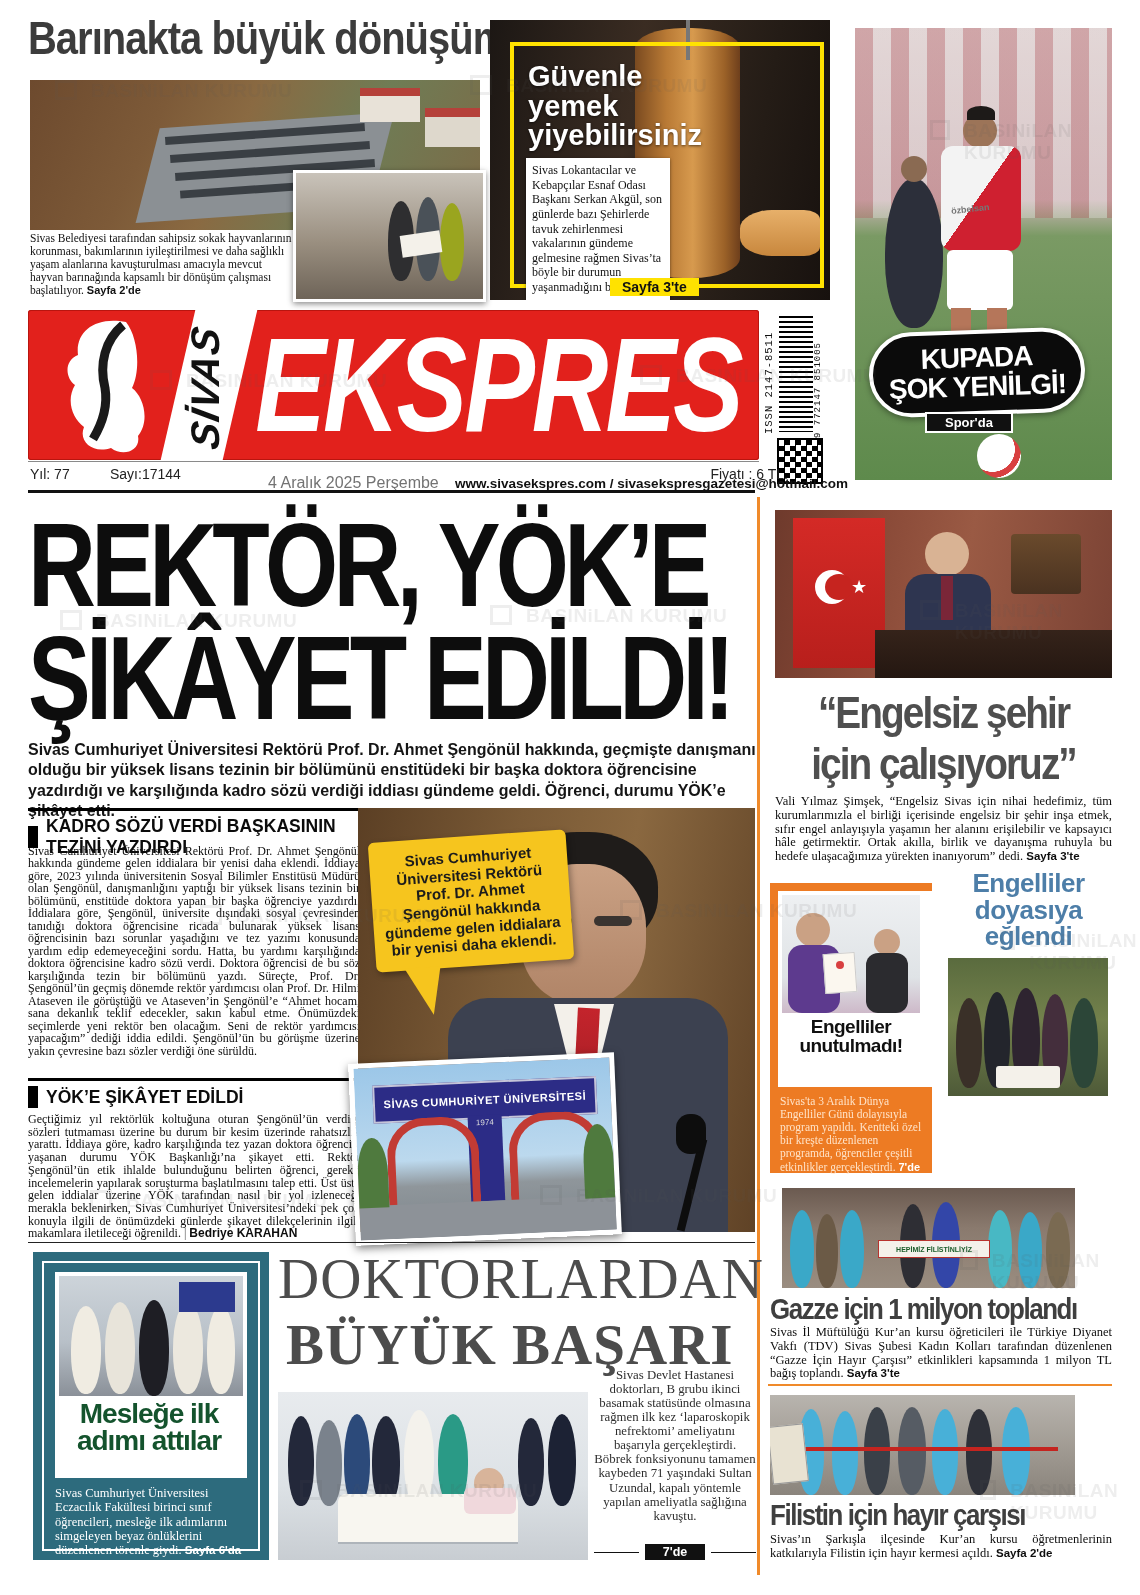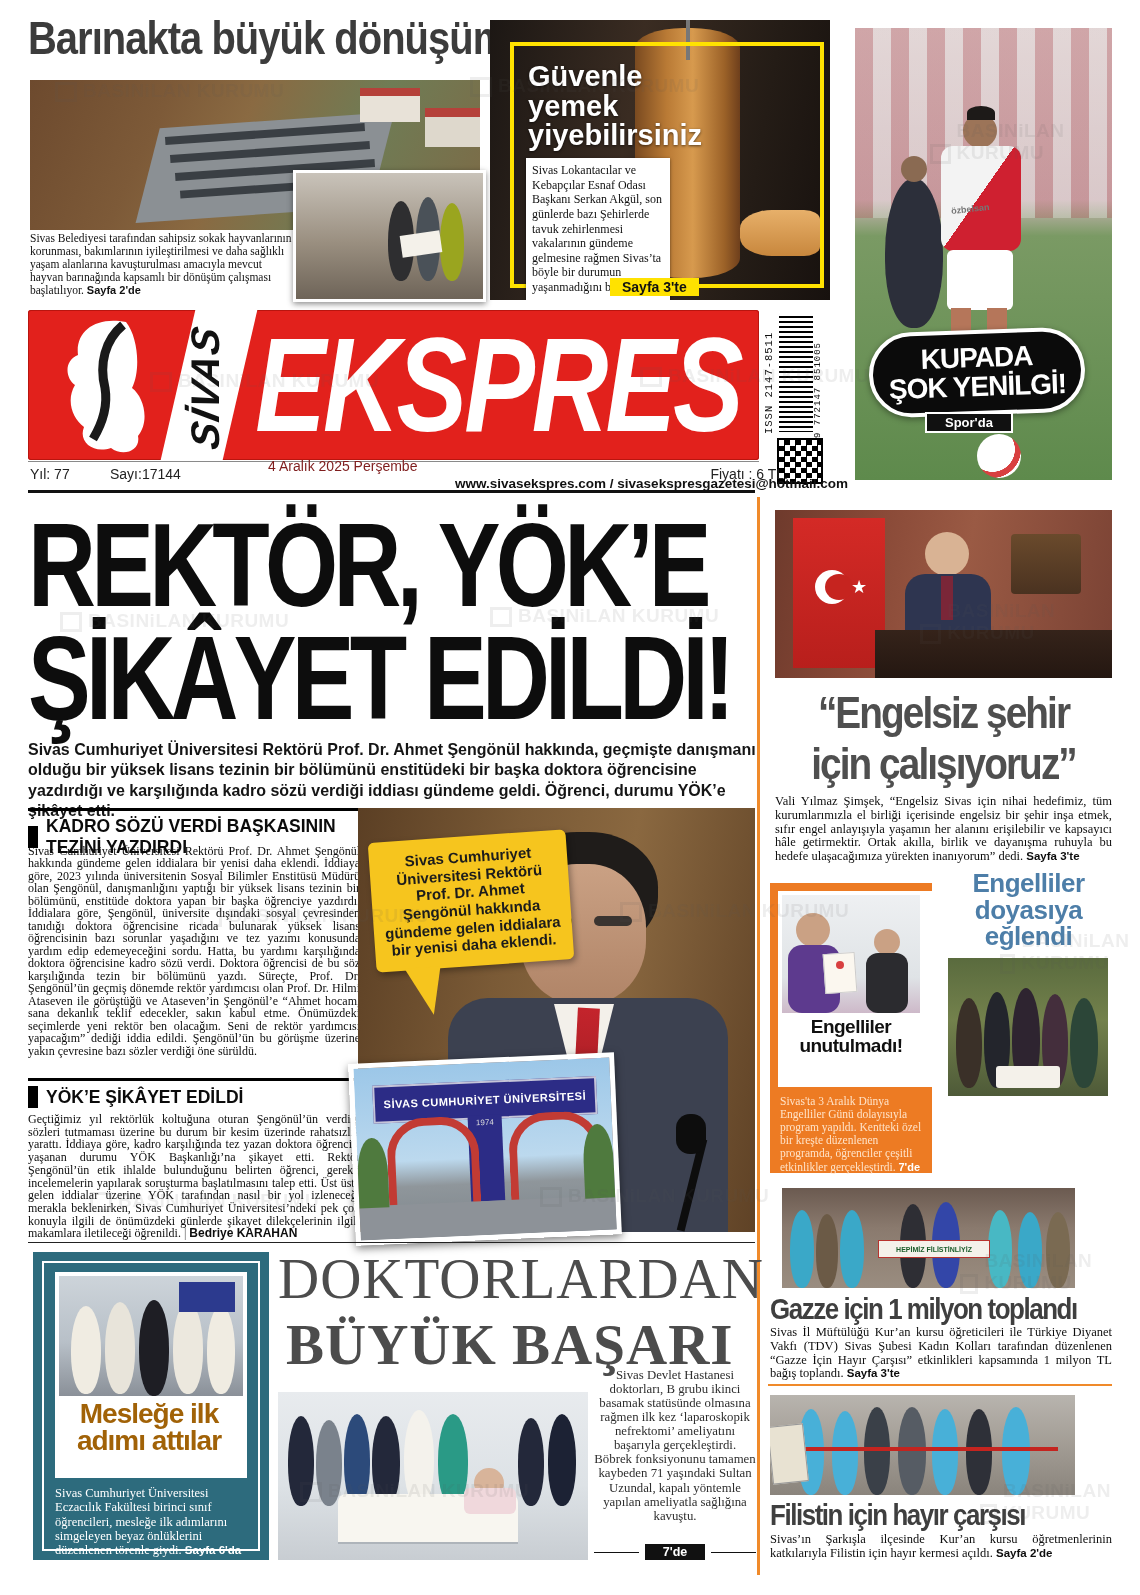--- a/index.html
+++ b/index.html
@@ -6,21 +6,21 @@
   #page{position:relative;width:1140px;height:1595px;background:#fff;margin:0 auto;
         font-family:"Liberation Serif",serif;overflow:hidden;}
   .abs{position:absolute;}
   .sans{font-family:"Liberation Sans",sans-serif;}
   .serif{font-family:"Liberation Serif",serif;}
   .mono{font-family:"Liberation Mono",monospace;}
   .just{text-align:justify;}
   .ctr{text-align:center;}
   .b{font-weight:bold;margin-top:10px;}
   
-  .wm{position:absolute;display:flex;align-items:flex-end;gap:6px;color:rgba(90,90,90,.10);
+  .wm{position:absolute;display:flex;align-items:flex-start;gap:14px;color:rgba(90,90,90,.10);
       font-family:"Liberation Sans",sans-serif;font-weight:bold;font-size:19px;letter-spacing:.5px;
       pointer-events:none;z-index:50;}
   .wm .wm-box{width:16px;height:14px;border:3px solid rgba(90,90,90,.10);display:inline-block;}
   
   .huge{font-family:"Liberation Sans",sans-serif;font-weight:bold;color:#0d0d0d;
         letter-spacing:-5px;transform:scale(.94,1.18);transform-origin:0 0;white-space:nowrap;}
   .sec-head{border-top:3px solid #000;padding-top:5px;display:flex;align-items:center;gap:8px;
         font-family:"Liberation Sans",sans-serif;font-weight:bold;color:#0b0b0b;}
   .sec-sq{width:10px;height:22px;background:#000;flex:0 0 auto;}
   .photo{position:absolute;overflow:hidden;}
@@ -175,21 +175,21 @@
   <div class="abs" style="left:763px;top:312px;width:72px;height:168px;background:#fff">
     <div class="abs mono" style="left:0px;top:2px;height:120px;writing-mode:vertical-rl;transform:rotate(180deg);font-size:10.5px;color:#111;letter-spacing:1px">ISSN 2147-8511</div>
     <div class="abs" style="left:16px;top:4px;width:34px;height:116px;background:repeating-linear-gradient(180deg,#000 0 2px,#fff 2px 5px)"></div>
     <div class="abs mono" style="left:50px;top:2px;height:124px;writing-mode:vertical-rl;transform:rotate(180deg);font-size:9px;color:#111;letter-spacing:1px">9 772147 851005</div>
     <div class="abs" style="left:14px;top:126px;width:42px;height:42px;border:2px solid #000;background:conic-gradient(#000 25%,#fff 0 50%,#000 0 75%,#fff 0) 0 0/11px 11px"></div>
   </div>
 
   <div class="abs" style="left:28px;top:461px;width:731px;border-top:1px solid #8a8a8a"></div>
   <div class="abs sans" style="left:30px;top:466px;font-size:14px;color:#222">Yıl: 77</div>
   <div class="abs sans" style="left:110px;top:466px;font-size:14px;color:#222">Sayı:17144</div>
-  <div class="abs sans" style="left:268px;top:458px;font-size:14px;color:#7f1d1d">4 Aralık 2025 Perşembe</div>
+  <div class="abs sans" style="left:268px;top:474px;font-size:16px;color:#737373">4 Aralık 2025 Perşembe</div>
   <div class="abs sans b" style="left:455px;top:466px;font-size:13.5px;color:#111">www.sivasekspres.com / sivasekspresgazetesi@hotmail.com</div>
   <div class="abs sans" style="left:788px;top:466px;font-size:14px;color:#222;transform:translateX(-100%)">Fiyatı : 6 TL.</div>
   <div class="abs" style="left:28px;top:490px;width:727px;border-top:3px solid #111"></div>
 
   <div class="abs huge" style="left:28px;top:497px;font-size:100px">REKTÖR, YÖK’E</div>
   <div class="abs huge" style="left:28px;top:610px;font-size:100px">ŞİKÂYET EDİLDİ!</div>
 
   <div class="abs sans" style="left:28px;top:740px;width:775px;font-size:17px;font-weight:bold;line-height:1.2;color:#151515;transform:scaleX(.94);transform-origin:0 0">Sivas Cumhuriyet Üniversitesi Rektörü Prof. Dr. Ahmet Şengönül hakkında, geçmişte danışmanı olduğu bir yüksek lisans tezinin bir bölümünü enstitüdeki bir başka doktora öğrencisine yazdırdığı ve karşılığında kadro sözü verdiği iddiası gündeme geldi. Öğrenci, durumu YÖK’e şikâyet etti.</div>
 
   <div class="abs sec-head" style="left:28px;top:808px;width:332px;font-size:17.5px">
@@ -333,21 +333,21 @@
     <div class="abs" style="left:9px;top:9px;right:9px;bottom:9px;border:2px solid #fff"></div>
     <div class="abs" style="left:22px;top:20px;width:192px;height:206px;background:#fff">
       <div class="photo" style="left:4px;top:4px;width:184px;height:120px;background:linear-gradient(180deg,#cdd4da 0%,#b8c0c8 55%,#8a9098 100%)">
         <div class="sil" style="left:12px;top:30px;width:30px;height:88px;background:#f0ece2"></div>
         <div class="sil" style="left:46px;top:26px;width:30px;height:92px;background:#e8e4da"></div>
         <div class="sil" style="left:80px;top:24px;width:30px;height:96px;background:#1e1e24"></div>
         <div class="sil" style="left:114px;top:26px;width:30px;height:92px;background:#ece8de"></div>
         <div class="sil" style="left:148px;top:30px;width:28px;height:88px;background:#f0ece2"></div>
         <div class="abs" style="left:120px;top:6px;width:56px;height:30px;background:#2c3a8e"></div>
       </div>
-      <div class="sans ctr abs" style="left:0;top:128px;width:188px;font-size:28px;font-weight:bold;color:#a16207;line-height:0.98;letter-spacing:-1px">
+      <div class="sans ctr abs" style="left:0;top:128px;width:188px;font-size:28px;font-weight:bold;color:#14532d;line-height:0.98;letter-spacing:-1px">
         <div>Mesleğe ilk</div>
         <div>adımı attılar</div>
       </div>
     </div>
     <div class="abs serif" style="left:22px;top:234px;width:194px;font-size:12.5px;line-height:1.14;color:#fff">
       <span>Sivas Cumhuriyet Üniversitesi Eczacılık Fakültesi birinci sınıf öğrencileri, mesleğe ilk adımlarını simgeleyen beyaz önlüklerini düzenlenen törenle giydi.</span>
       <span class="refbold" style="font-size:11.5px">Sayfa 6'da</span>
     </div>
   </div>
 

